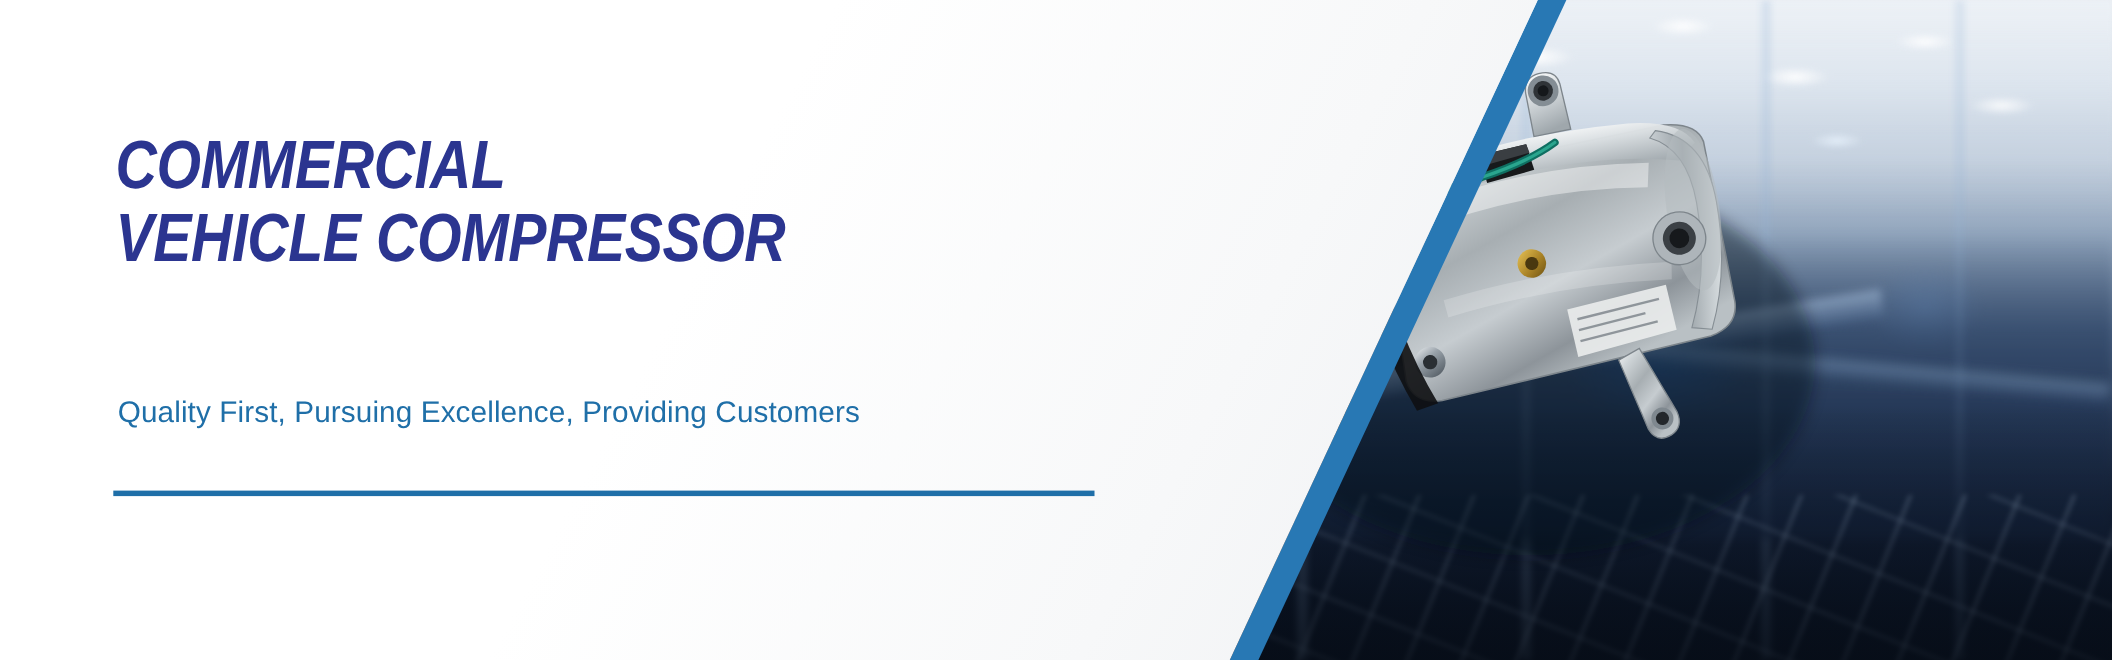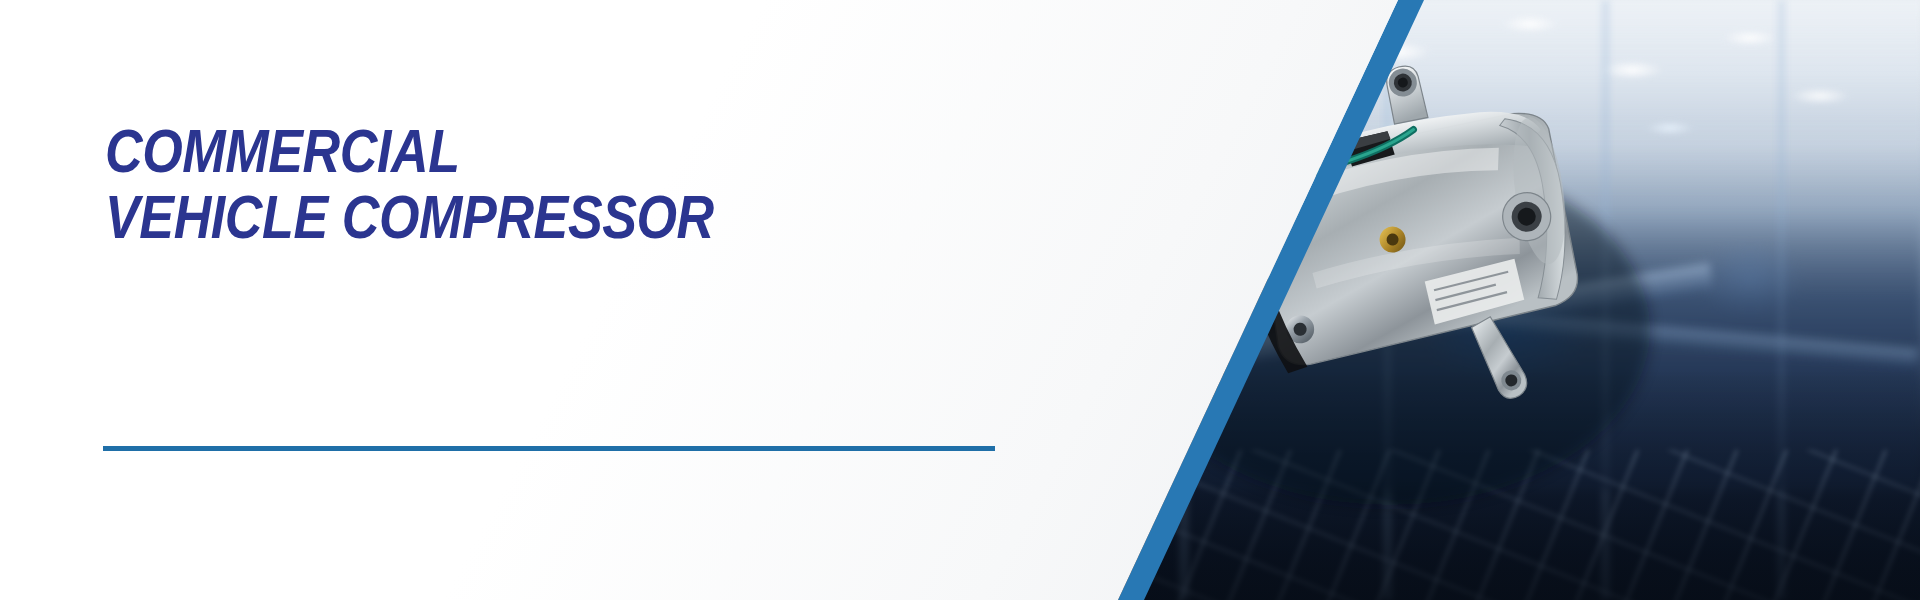--- a/index.html
+++ b/index.html
@@ -392,18 +392,19 @@
 
   <div class="left-panel"></div>
 
   <div class="content">
     <h1 class="headline">
       <span class="hl-line">COMMERCIAL</span>
       <span class="hl-line">VEHICLE COMPRESSOR</span>
     </h1>
 
     <p class="subtitle">
+      <span class="sub-line">Quality First, Pursuing Excellence, Providing Customers</span>
     </p>
 
     <div class="rule"></div>
   </div>
 
 </div>
 
 </body></html>

